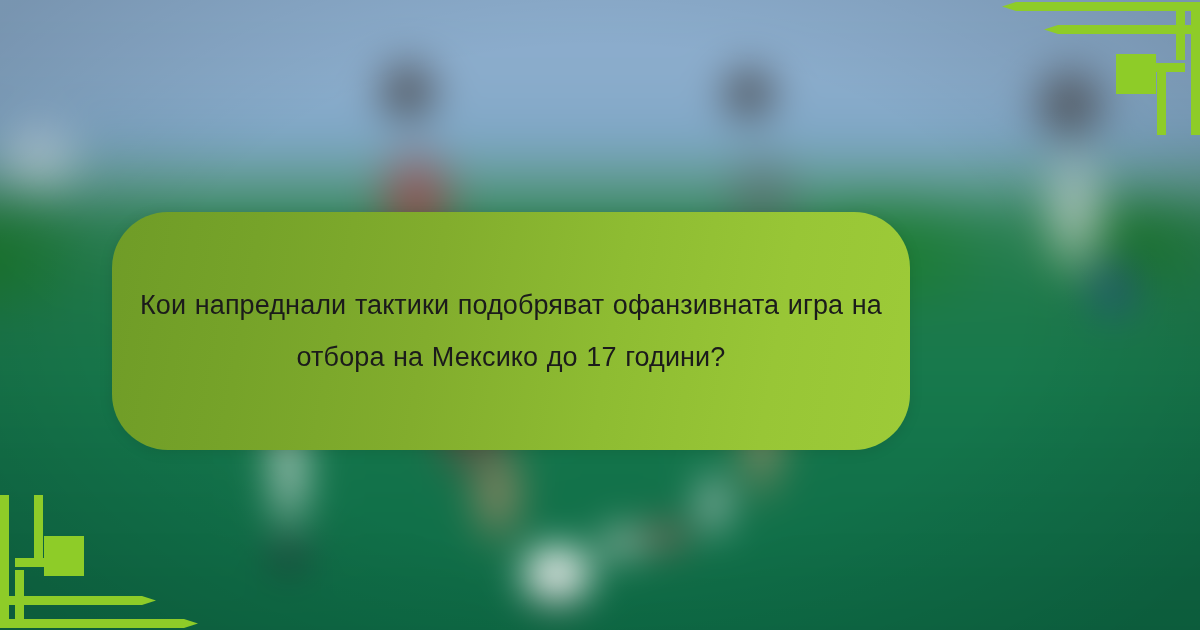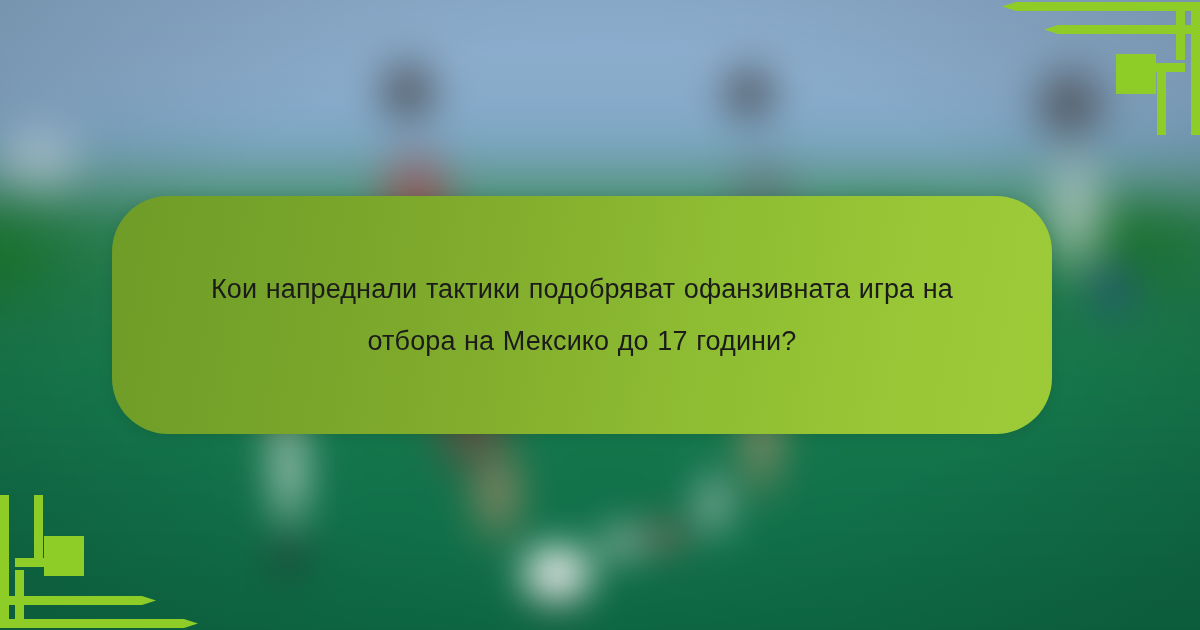--- a/index.html
+++ b/index.html
@@ -76,22 +76,22 @@
 
   
   .frame { position:absolute; pointer-events:none; }
   .frame svg { display:block; }
   .frame-tr { top:0; right:0; }
   .frame-bl { bottom:0; left:0; }
 
   
   .card {
     position:absolute;
-    left:112px; top:196px;
-    width:940px; height:238px;
+    left:112px; top:212px;
+    width:798px; height:238px;
     border-radius:56px;
     background:linear-gradient(100deg,
         #6f9c27 0%, #76a329 18%, #82ad2d 40%,
         #8ebc32 62%, #98c636 82%, #9dcb38 100%);
     display:flex;
     align-items:center;
     justify-content:center;
     box-shadow:0 2px 14px rgba(0,0,0,.10);
   }
 

